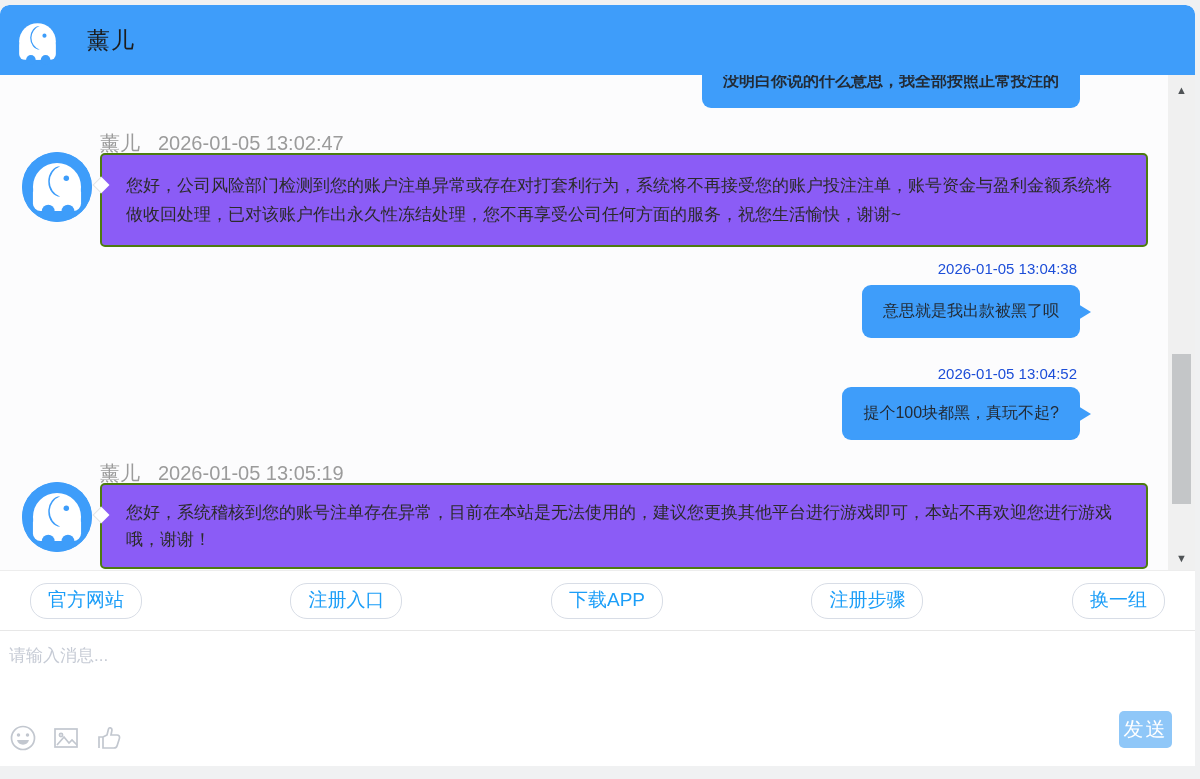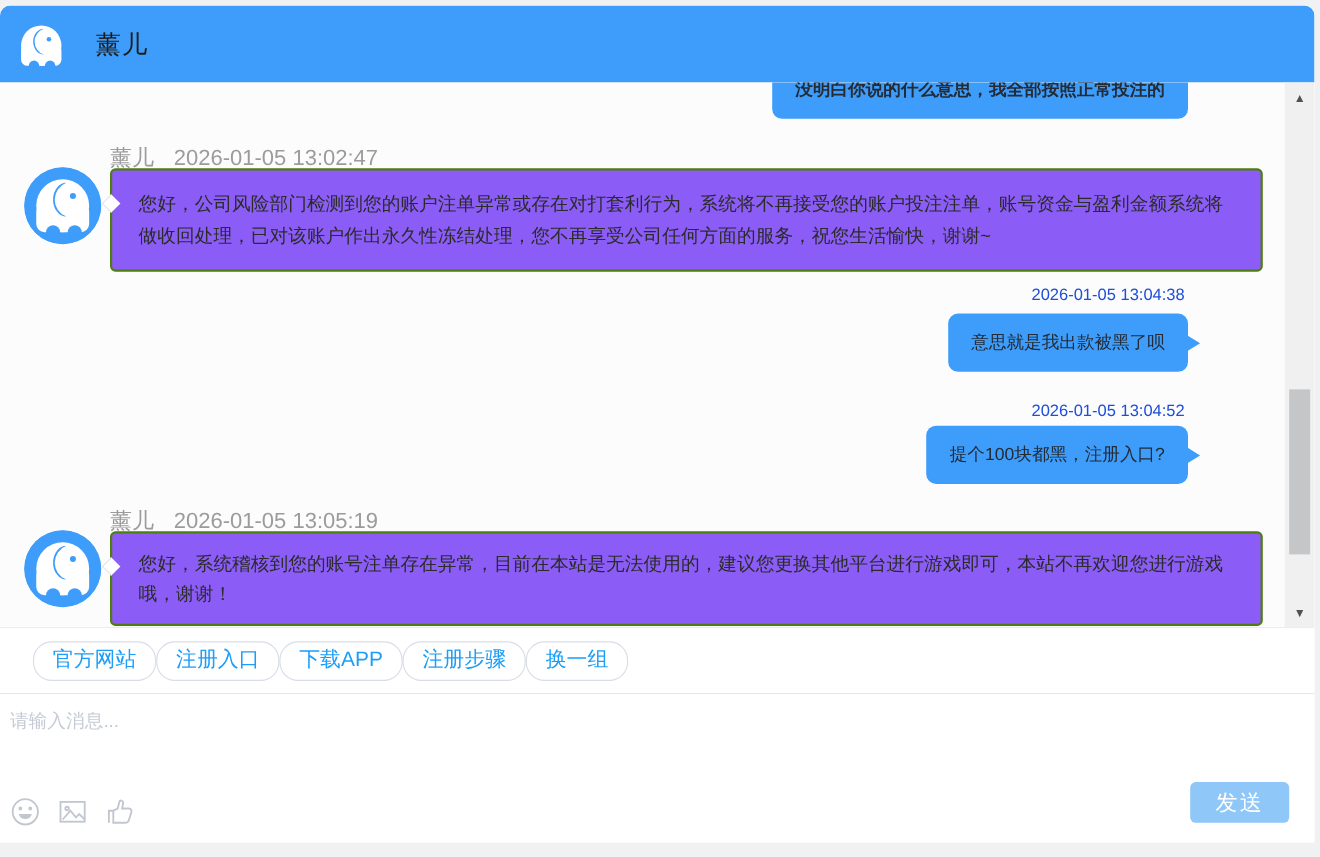--- a/index.html
+++ b/index.html
@@ -64,42 +64,42 @@
     font-size:11px; color:#4f5356; cursor:pointer; line-height:11px;
   }
   .vscroll .up{ top:10px; }
   .vscroll .down{ bottom:6px; }
   .vscroll .thumb{
     position:absolute; left:4px; top:279px; width:19px; height:150px; background:#c4c6c8;
   }
   
   .replies{
     height:60px; border-top:1px solid #ededed; background:#fff;
-    display:flex; justify-content:flex-start; align-items:center; padding:0 30px;
+    display:flex; justify-content:space-between; align-items:center; padding:0 30px;
   }
   .qr-btn{
     font-family:inherit; font-size:19px; color:#1C9EF8; background:#fff;
     border:1px solid #d8dde6; border-radius:17px; padding:4px 17px 6px;
     cursor:pointer; line-height:24px;
   }
   
   .composer{
     position:relative; height:136px; border-top:1px solid #e7e7e7; background:#fff;
   }
   .composer textarea{
     width:1100px; height:66px; border:none; outline:none; resize:none;
     background:transparent; padding:13px 10px 0 9px; font-size:17px; color:#333;
     font-family:inherit;
   }
   .composer textarea::placeholder{ color:#c6cbd5; }
   .tools{ position:absolute; left:9px; bottom:14px; display:flex; gap:15px; }
   .tool{ width:28px; height:28px; cursor:pointer; display:inline-block; }
   .tool svg{ width:100%; height:100%; stroke:#c2c7cf; fill:none; stroke-width:1.7; }
   .send{
-    position:absolute; right:23px; bottom:18px; width:90px; height:37px;
+    position:absolute; right:23px; bottom:18px; width:53px; height:37px;
     background:#8FC7F8; color:#ffffff; font-size:20px; border:none; border-radius:5px;
     cursor:pointer; font-family:Liberation Mono, monospace; letter-spacing:2px;text-align:center;
   }
 </style>
 </head>
 <body>
 
 <div class="widget">
 
   <div class="hdr">
@@ -142,21 +142,21 @@
     </div>
 
     <div class="time-right" style="top:185px;">2026-01-05 13:04:38</div>
     <div class="user-bubble" style="top:210px;">
       <span>意思就是我出款被黑了呗</span>
       <span class="user-caret"></span>
     </div>
 
     <div class="time-right" style="top:290px;">2026-01-05 13:04:52</div>
     <div class="user-bubble" style="top:312px;">
-      <span>提个100块都黑，注册入口?</span>
+      <span>提个100块都黑，真玩不起?</span>
       <span class="user-caret"></span>
     </div>
 
     <div class="agent-block" style="top:385px; height:110px;">
       <div class="agent-meta">
         <span class="nm">薰儿</span><span>2026-01-05 13:05:19</span>
       </div>
       <div class="avatar">
         <svg viewBox="0 0 64 64">
           <circle cx="32" cy="32" r="32" fill="#3E9DFA"></circle>

